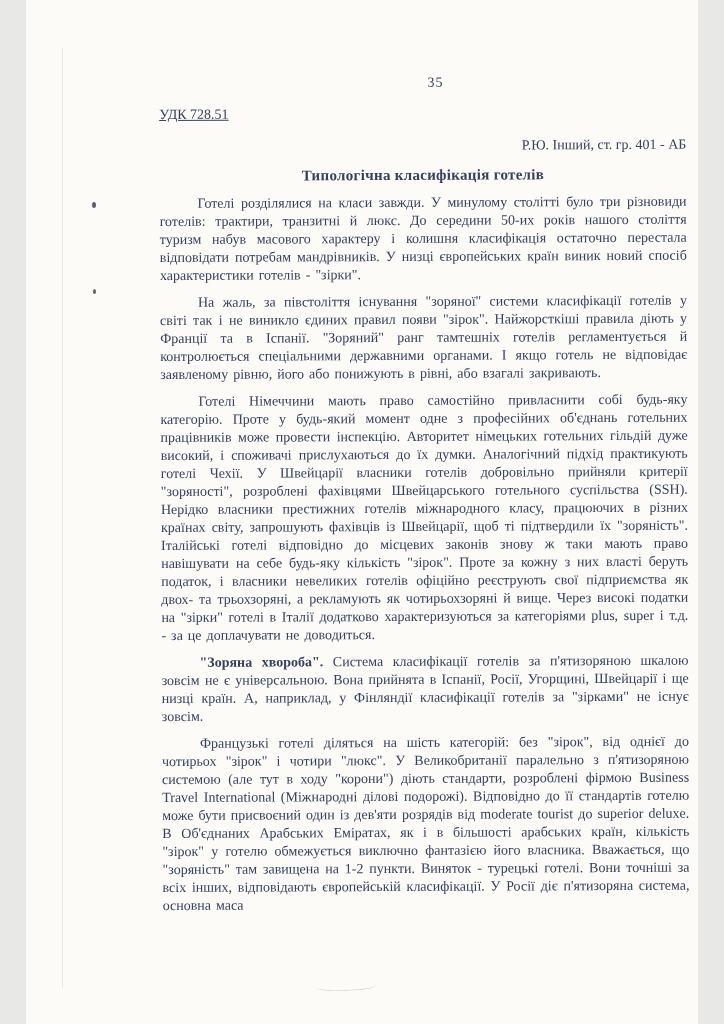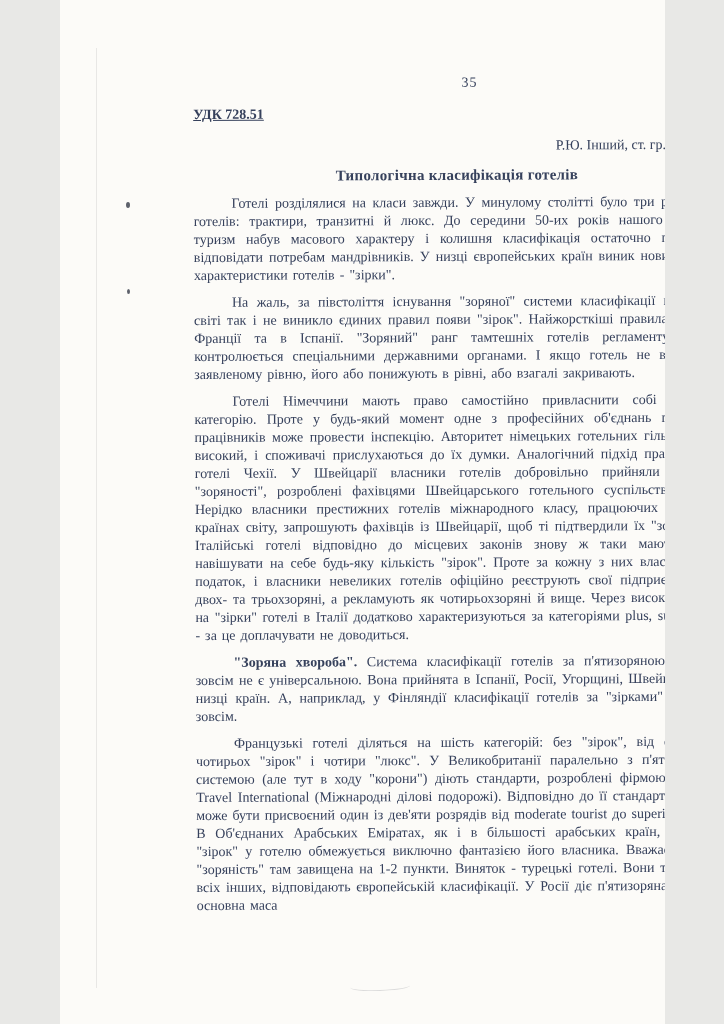--- a/index.html
+++ b/index.html
@@ -2,21 +2,21 @@
 <html><head>
 <meta charset="utf-8">
 <style>
   html, body {
     margin: 0;
     padding: 0;
     background: #e8e8e6;
   }
   .page {
     position: relative;
-    width: 605px;
+    width: 672px;
     height: 1024px;
     margin: 0 auto;
     background: #fcfbf8;
     overflow: hidden;
     font-family: "Liberation Serif", "DejaVu Serif", serif;
     color: #36415c;
   }
   .scan-edge {
     position: absolute;
     left: 36px;
@@ -44,21 +44,20 @@
     display: flex;
     justify-content: space-between;
     align-items: flex-start;
     font-size: 14px;
     line-height: 18px;
     margin-bottom: 2px;
   }
   .udc {
     text-decoration: underline;
     white-space: nowrap;
-    font-weight: bold;
   }
   .authors {
     text-align: right;
     margin-top: 32px;
   }
   .title {
     text-align: center;
     font-size: 15px;
     font-weight: bold;
     margin: 12px 0 10px 0;

